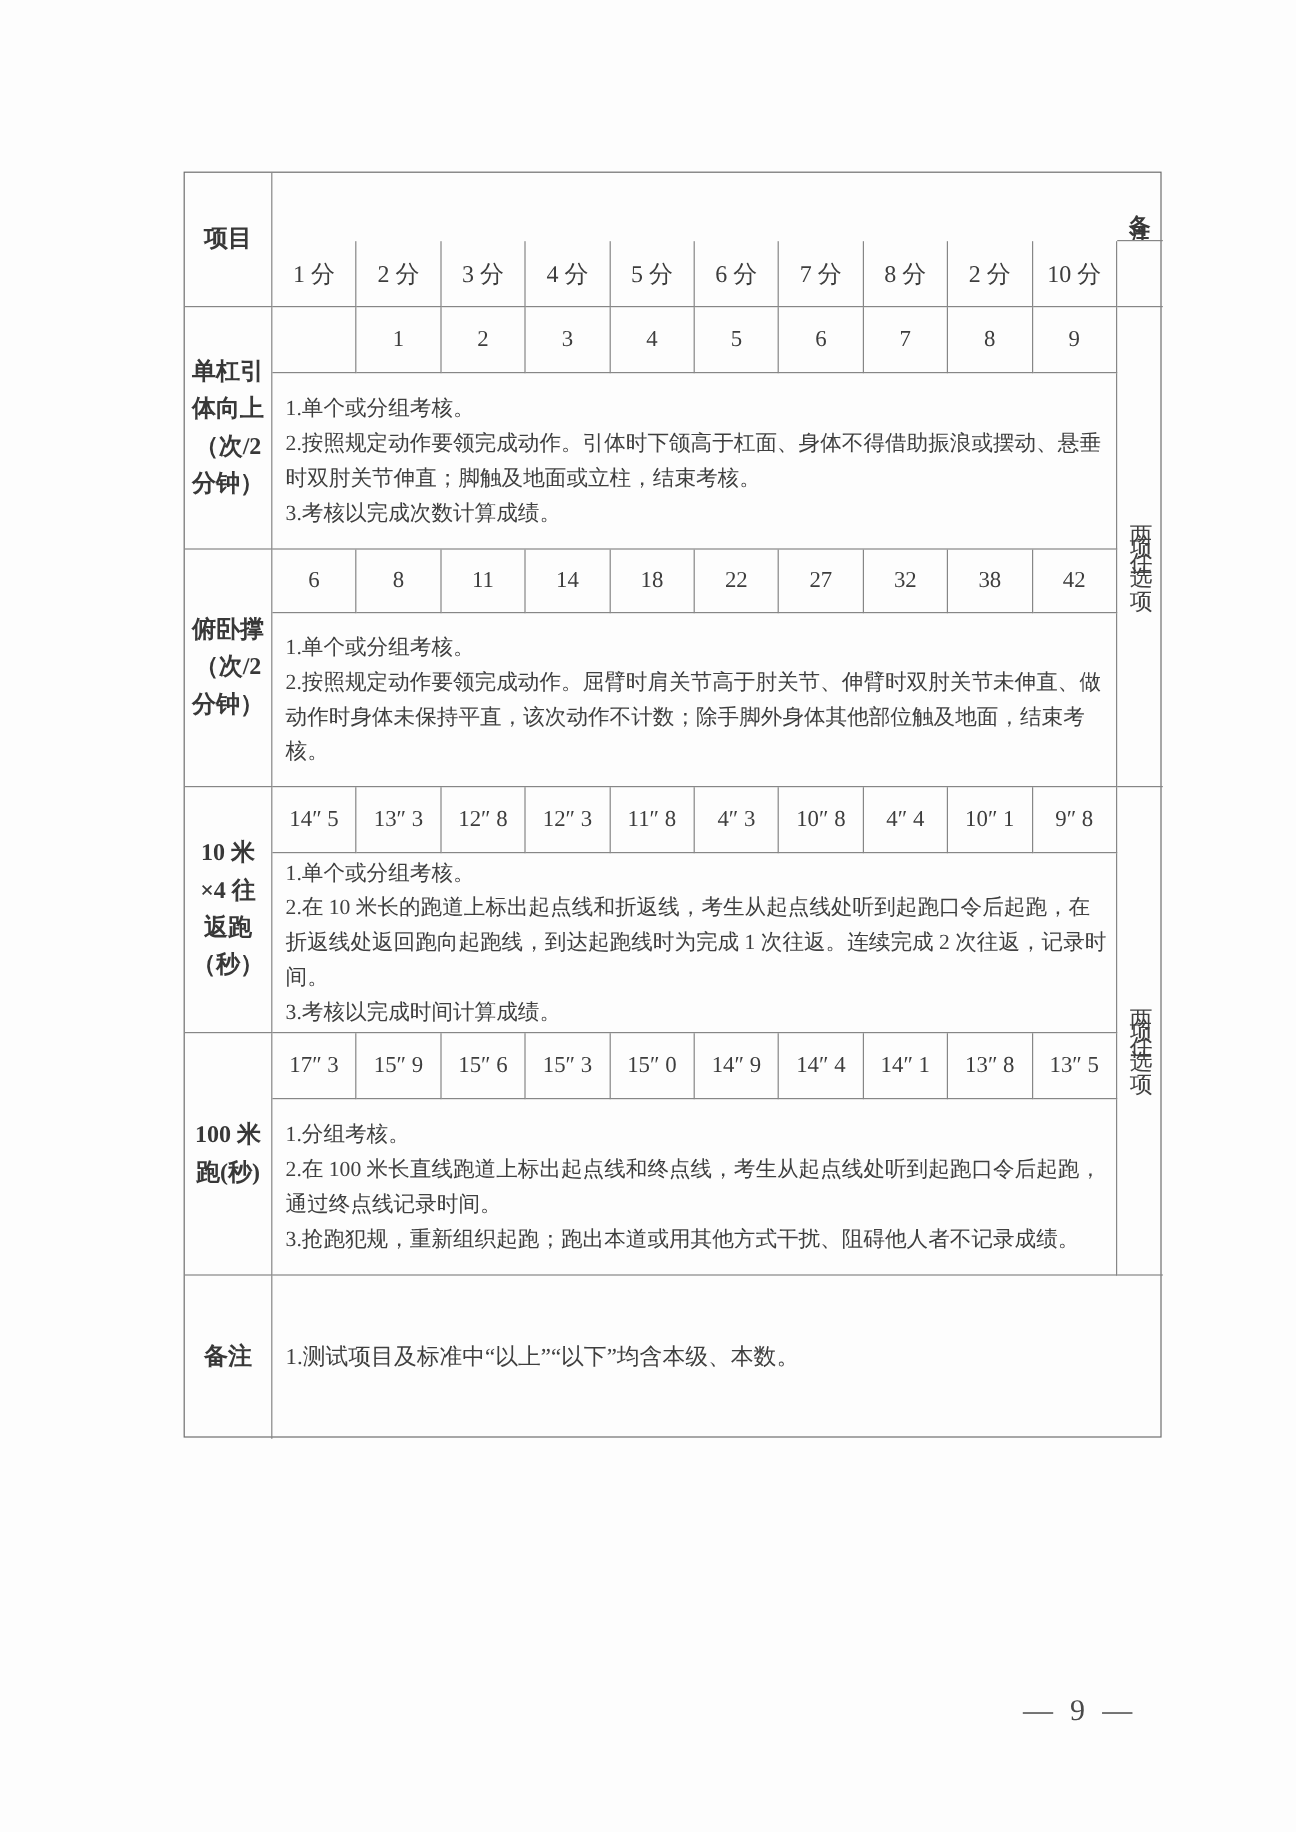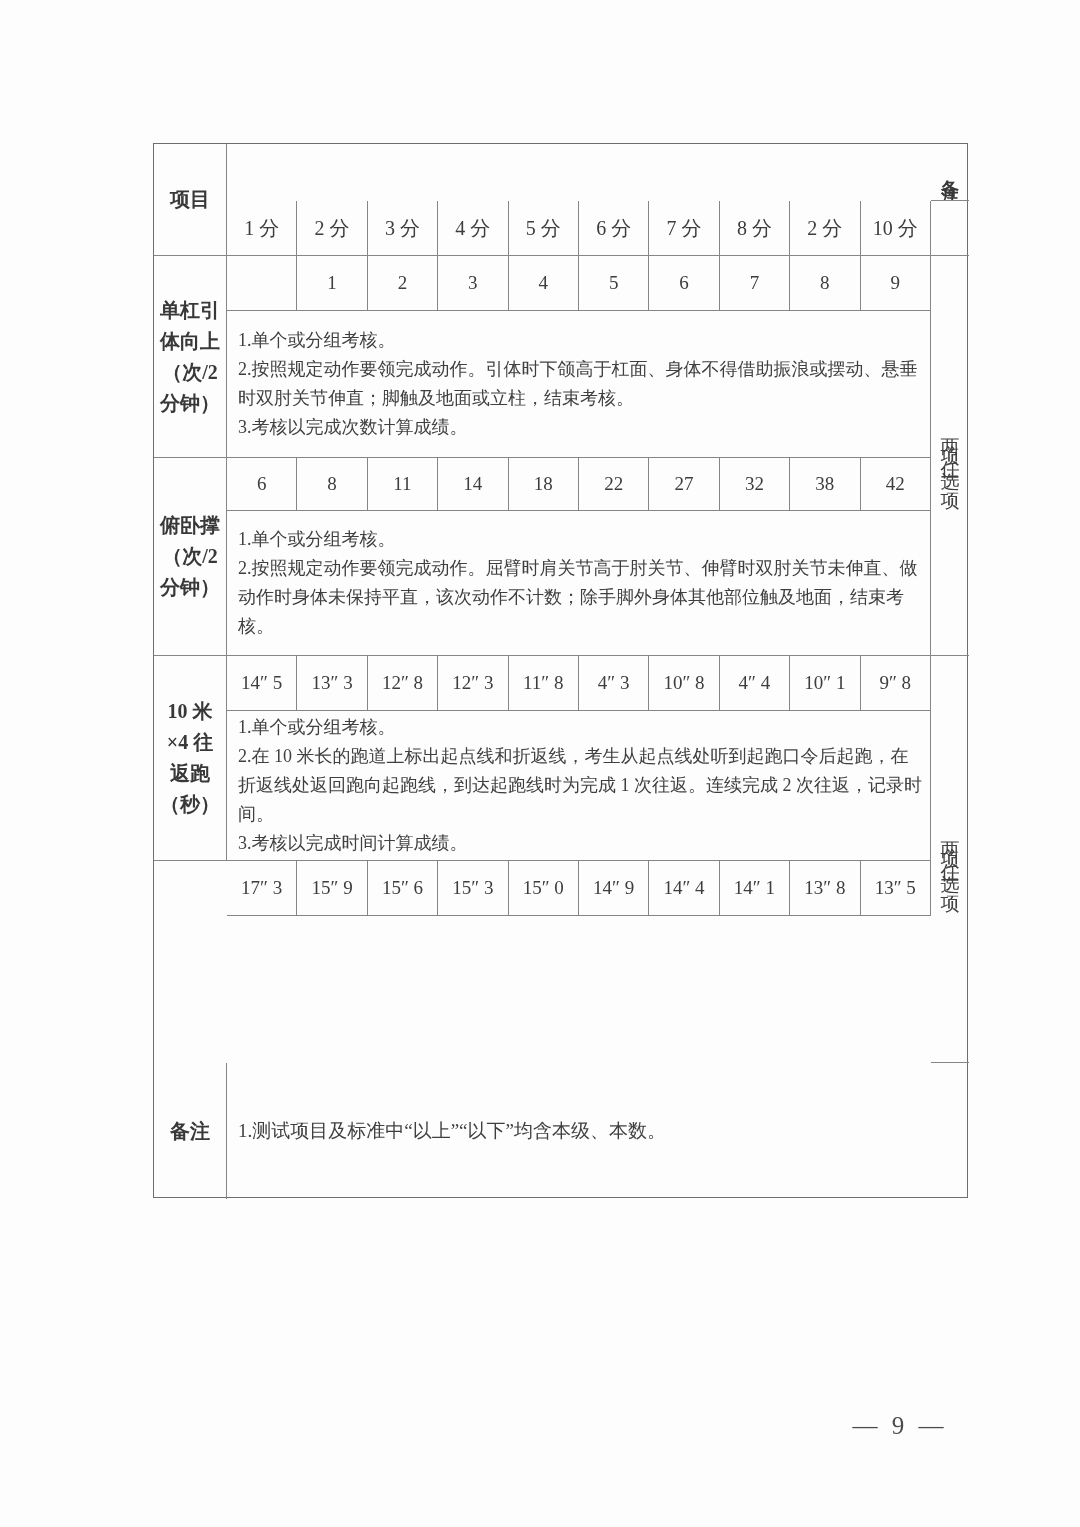--- a/index.html
+++ b/index.html
@@ -185,30 +185,37 @@
     <div class="c val" style="grid-area:7/11;">9″ 8</div>
     <div class="c desc" style="grid-area:8/2/9/12;">
         <div class="desc-text">1.单个或分组考核。
 2.在 10 米长的跑道上标出起点线和折返线，考生从起点线处听到起跑口令后起跑，在折返线处返回跑向起跑线，到达起跑线时为完成 1 次往返。连续完成 2 次往返，记录时间。
 3.考核以完成时间计算成绩。</div>
       </div>
     <div class="c nr" style="grid-area:7/12/11/13;">
         <span class="v-text">两项任选一项</span>
       </div>
 
+    <div class="c lab" style="grid-area:9/1/11/2;">100 米
+跑(秒)</div>
     <div class="c val" style="grid-area:9/2;">17″ 3</div>
     <div class="c val" style="grid-area:9/3;">15″ 9</div>
     <div class="c val" style="grid-area:9/4;">15″ 6</div>
     <div class="c val" style="grid-area:9/5;">15″ 3</div>
     <div class="c val" style="grid-area:9/6;">15″ 0</div>
     <div class="c val" style="grid-area:9/7;">14″ 9</div>
     <div class="c val" style="grid-area:9/8;">14″ 4</div>
     <div class="c val" style="grid-area:9/9;">14″ 1</div>
     <div class="c val" style="grid-area:9/10;">13″ 8</div>
     <div class="c val" style="grid-area:9/11;">13″ 5</div>
+    <div class="c desc" style="grid-area:10/2/11/12;">
+        <div class="desc-text">1.分组考核。
+2.在 100 米长直线跑道上标出起点线和终点线，考生从起点线处听到起跑口令后起跑，通过终点线记录时间。
+3.抢跑犯规，重新组织起跑；跑出本道或用其他方式干扰、阻碍他人者不记录成绩。</div>
+      </div>
 
     <div class="c lab nb" style="grid-area:11/1/12/2;">备注</div>
     <div class="c footer-note nr nb" style="grid-area:11/2/12/13;">1.测试项目及标准中“以上”“以下”均含本级、本数。</div>
 
   </div>
 
   <div class="page-number">— 9 —</div>
 
 </div>
 

